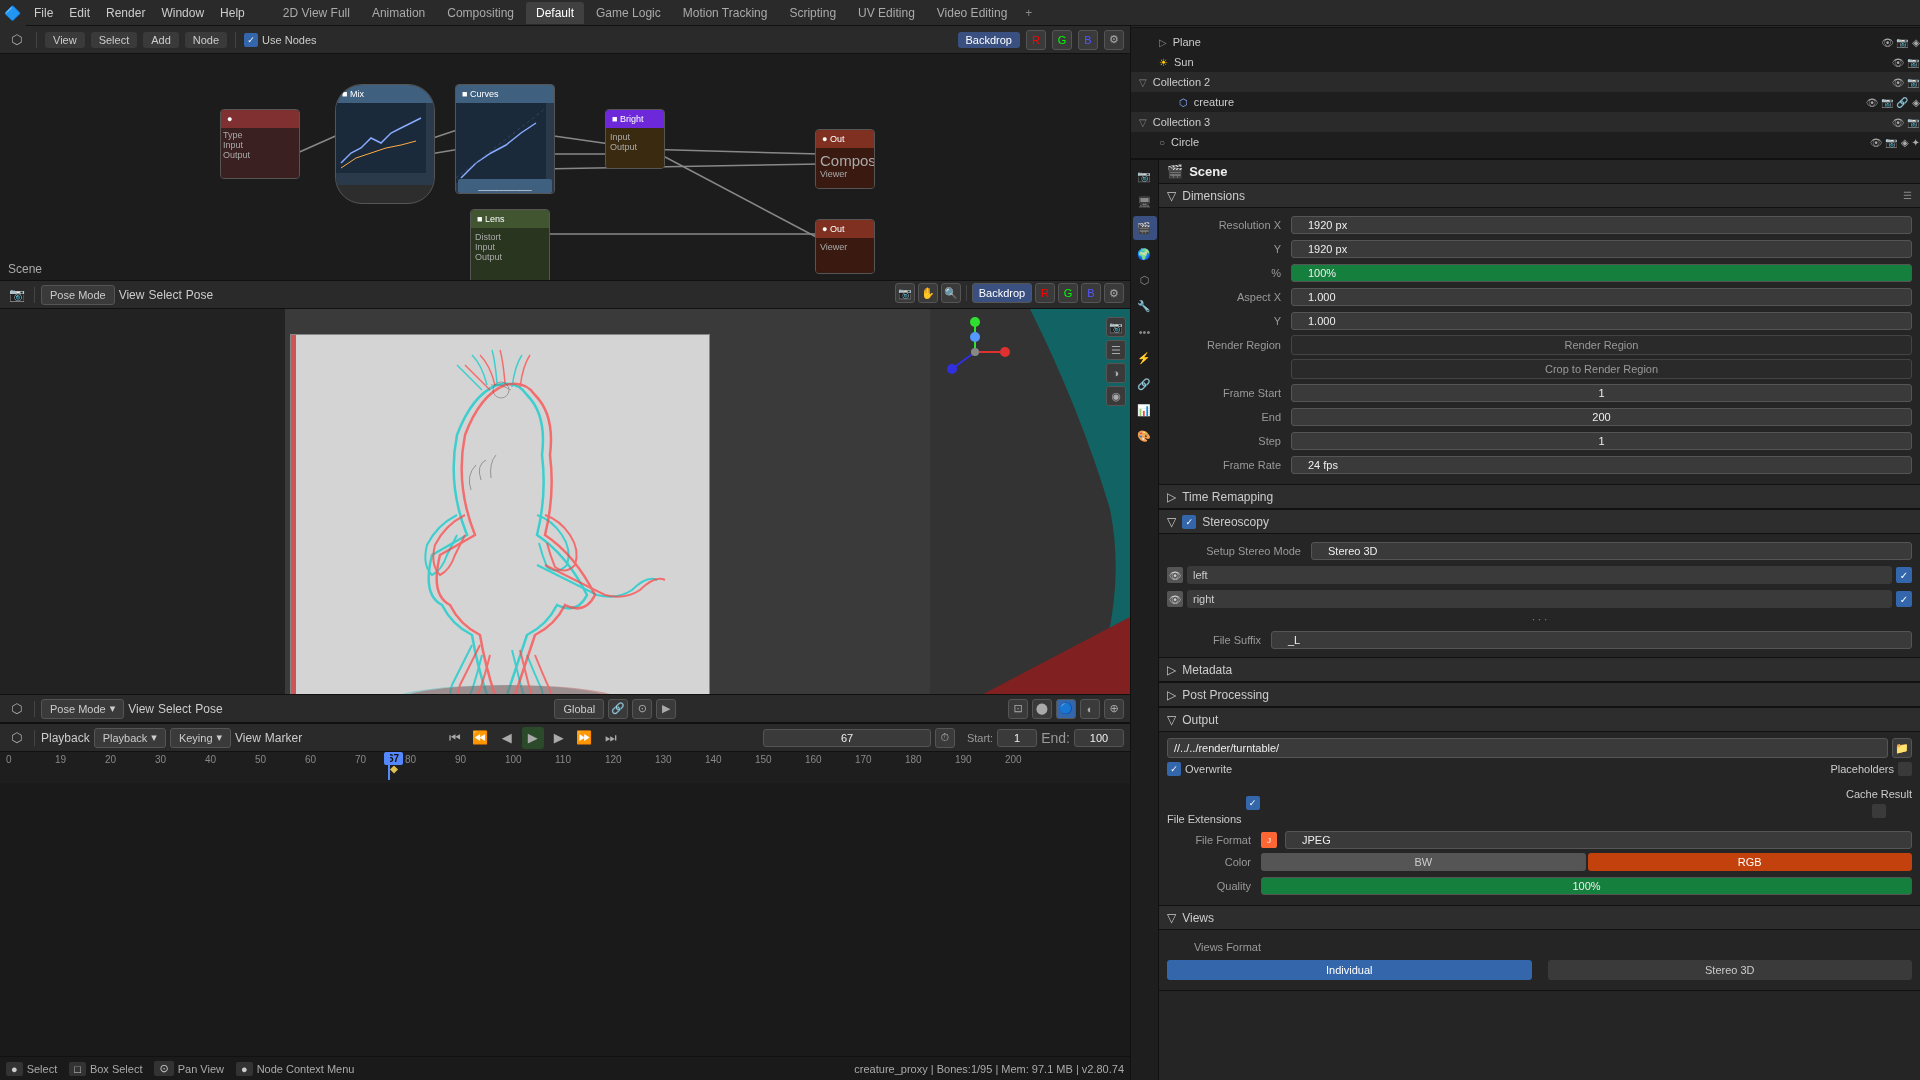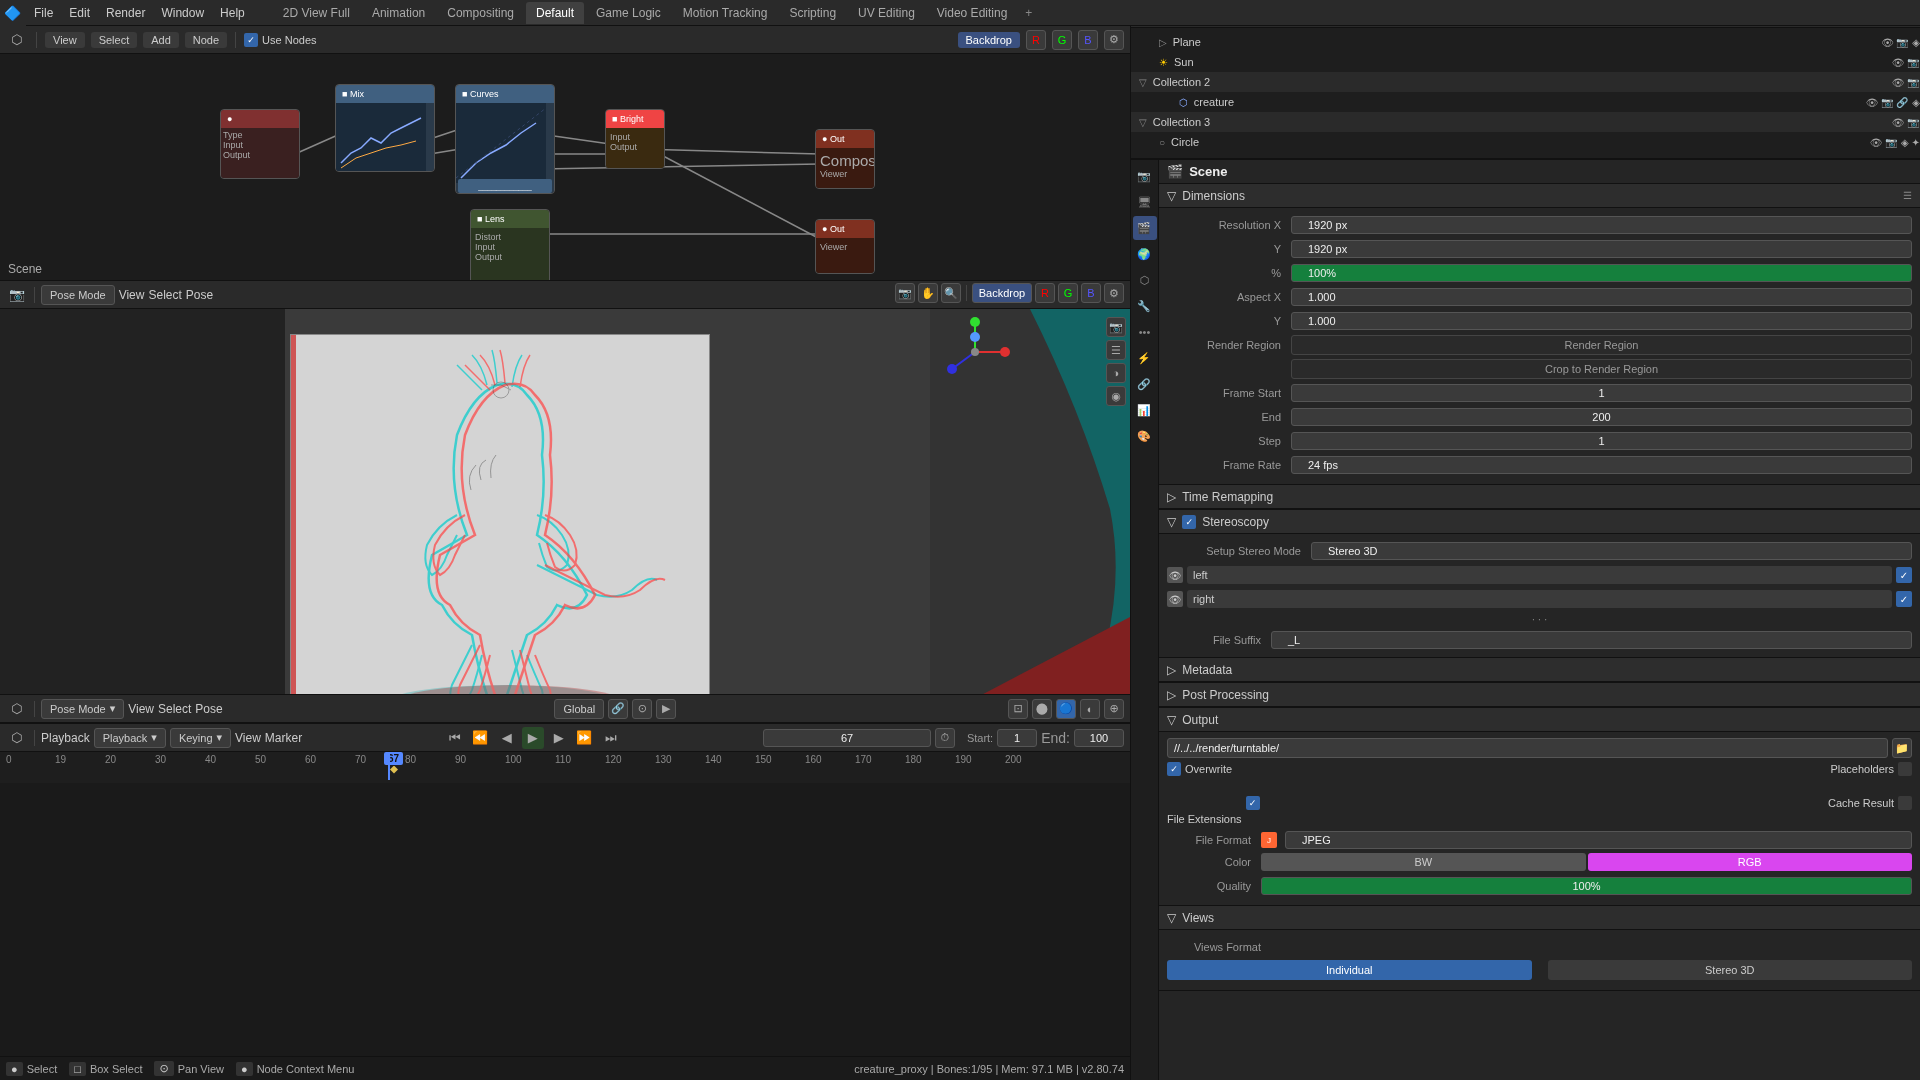--- a/index.html
+++ b/index.html
@@ -438,21 +438,21 @@
       flex: 1;
       height: 18px;
       display: flex;
       align-items: center;
       justify-content: center;
       border-radius: 3px;
       font-size: 11px;
       cursor: pointer;
     }
     .color-btn.bw { background: #555; color: #ccc; }
-    .color-btn.rgb { background: #d946ef; color: #fff; }
+    .color-btn.rgb { background: #c2410c; color: #fff; }
 
     
     .views-format-row {
       display: flex;
       align-items: center;
       gap: 16px;
       margin-bottom: 4px;
     }
     .view-format-btn {
       flex: 1;
@@ -709,21 +709,21 @@
       <div class="node-header node-red" style="background:#803030;">
         <span style="color:#fff;font-size:9px;">●</span>
       </div>
       <div class="node-body" style="background:#3a2020;height:50px;font-size:9px;padding:2px;">
         <div style="color:#aaa;">Type</div>
         <div style="color:#aaa;">Input</div>
         <div style="color:#aaa;">Output</div>
       </div>
     </div>
 
-    <div class="node-box" style="left:335px;top:30px;width:100px;height:88px;">
+    <div class="node-box" style="left:335px;top:30px;width:100px;height:120px;border-radius:27px;">
       <div class="node-header" style="background:#406080;">
         <span style="color:#fff;font-size:9px;">■ Mix</span>
       </div>
       <div class="node-body" style="background:#2a3a4a;height:82px;position:relative;">
 
         <svg width="90" height="70" style="position:absolute;top:0;left:0;">
           <rect x="0" y="0" width="90" height="70" fill="#1a2a3a"></rect>
           <polyline points="5,60 15,50 25,45 35,35 45,40 55,30 65,25 75,20 85,15" stroke="#88aaff" stroke-width="1.5" fill="none"></polyline>
           <polyline points="5,65 20,55 35,50 50,45 65,42 80,38" stroke="#ffaa44" stroke-width="1" fill="none"></polyline>
         </svg>
@@ -740,21 +740,21 @@
           <polyline points="5,75 20,60 35,50 50,42 65,30 80,20" stroke="#88aaff" stroke-width="1.5" fill="none"></polyline>
           <line x1="0" y1="75" x2="90" y2="5" stroke="#334466" stroke-width="1" stroke-dasharray="3,3"></line>
         </svg>
         <div style="position:absolute;bottom:2px;left:2px;right:2px;height:14px;background:#406080;border-radius:2px;display:flex;align-items:center;justify-content:center;">
           <span style="color:#fff;font-size:8px;">____________</span>
         </div>
       </div>
     </div>
 
     <div class="node-box" style="left:605px;top:55px;width:60px;height:60px;">
-      <div class="node-header" style="background:#ef4444;">
+      <div class="node-header" style="background:#6d28d9;">
         <span style="color:#fff;font-size:9px;">■ Bright</span>
       </div>
       <div class="node-body" style="background:#3a2a10;height:42px;">
         <div style="color:#aaa;font-size:9px;">Input</div>
         <div style="color:#aaa;font-size:9px;">Output</div>
       </div>
     </div>
 
     <div class="node-box" style="left:815px;top:75px;width:60px;height:60px;">
       <div class="node-header" style="background:#803020;">
@@ -1291,21 +1291,21 @@
               <span style="font-size:11px;color:#ccc;">Placeholders</span>
               <div class="prop-checkbox unchecked"></div>
             </div>
           </div>
 
           <div style="display:flex;justify-content:space-between;margin-bottom:4px;align-items:center;">
             <div style="display:flex;align-items:center;gap:4px;">
               <span style="font-size:11px;color:#ccc;margin-top:33px;">File Extensions</span>
               <div class="prop-checkbox">✓</div>
             </div>
-            <div style="display:flex;align-items:center;gap:4px;">
+            <div style="display:flex;align-items:center;gap:4px;flex-direction:column;">
               <span style="font-size:11px;color:#ccc;">Cache Result</span>
               <div class="prop-checkbox unchecked"></div>
             </div>
           </div>
 
           <div class="format-row">
             <span class="prop-label" style="width:90px;">File Format</span>
             <div style="width:16px;height:16px;background:#ff6633;border-radius:2px;margin-right:4px;display:flex;align-items:center;justify-content:center;font-size:8px;color:#fff;">J</div>
             <div class="prop-value" style="flex:1;">JPEG</div>
           </div>

